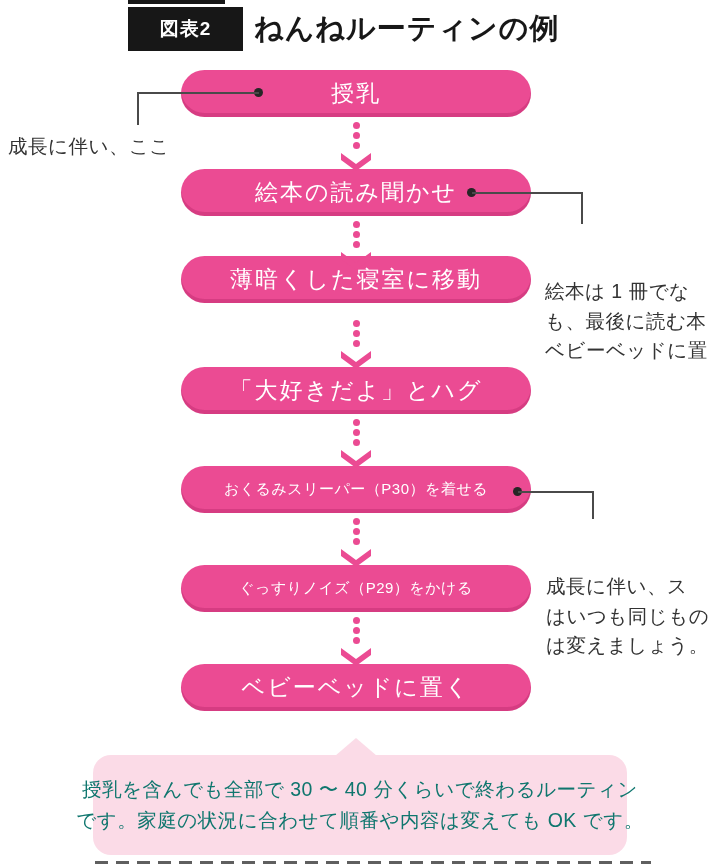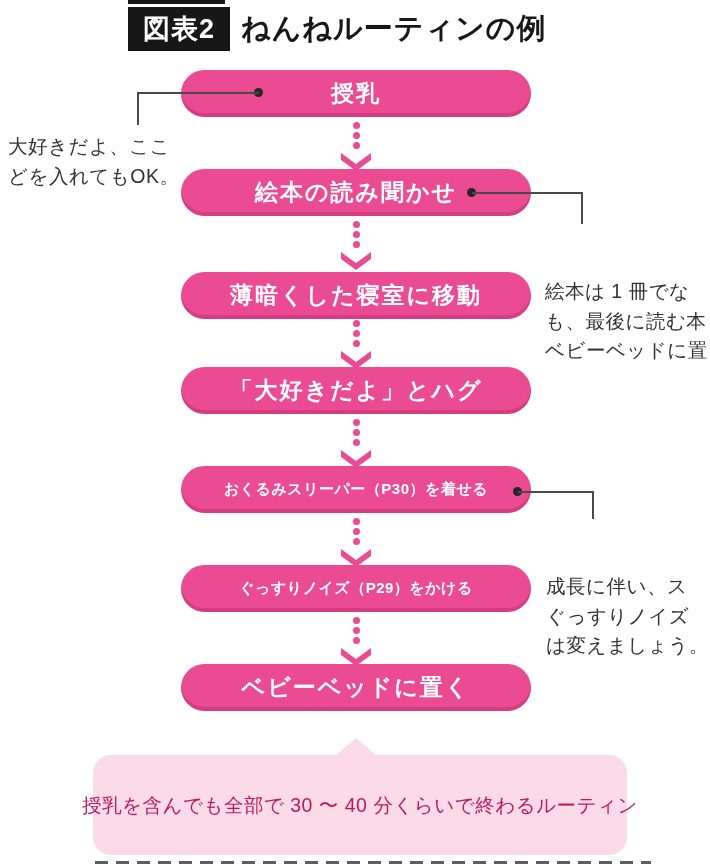--- a/index.html
+++ b/index.html
@@ -6,48 +6,48 @@
   .page{
     position:relative;width:710px;height:866px;margin:0 auto;background:#ffffff;
     font-family:"Liberation Sans","DejaVu Sans",sans-serif;overflow:hidden;
   }
   
   .top-sliver{position:absolute;left:128px;top:0;width:97px;height:4px;background:#171717;}
   
   .header{position:absolute;left:128px;top:7px;display:flex;align-items:center;gap:11px;}
   .badge{
     display:flex;align-items:center;justify-content:center;
-    width:102px;height:44px;background:#171717;color:#ffffff;
-    font-size:27px;font-weight:bold;letter-spacing:1px;
+    width:115px;height:44px;background:#171717;color:#ffffff;
+    font-size:19px;font-weight:bold;letter-spacing:1px;
   }
   .title{font-size:29px;font-weight:800;color:#171717;letter-spacing:1px;white-space:nowrap;}
   
   .step{
     position:absolute;left:181px;width:350px;height:47px;border-radius:24px;
     background:#eb4b93;box-shadow:inset 0 -4px 0 rgba(160,20,85,0.28);
     display:flex;align-items:center;justify-content:center;
-    color:#ffffff;font-weight:bold;font-size:23px;letter-spacing:2px;white-space:nowrap;
+    color:#ffffff;font-weight:normal;font-size:23px;letter-spacing:2px;white-space:nowrap;
   }
   .step.long{font-size:15px;letter-spacing:0.5px;}
   
   .arrow{position:absolute;left:338px;width:36px;display:flex;flex-direction:column;align-items:center;gap:3px;}
   .adot{width:7px;height:7px;border-radius:50%;background:#eb4b93;}
   .arrow svg{display:block;margin-top:1px;}
   
   .cline{position:absolute;background:#4a4a4a;}
   .cdot{position:absolute;width:9px;height:9px;border-radius:50%;background:#262626;}
   
   .note{position:absolute;color:#333333;font-size:19.5px;line-height:30px;letter-spacing:0.5px;white-space:nowrap;}
   .note.right{line-height:29.5px;margin-top:44px;}
   
   .footer-bubble{
     position:absolute;left:93px;top:755px;width:534px;height:100px;
     background:#fbdbe7;border-radius:18px;
     display:flex;flex-direction:column;align-items:center;justify-content:center;
-    color:#be185d;font-size:19.5px;line-height:31px;letter-spacing:0.5px;font-weight:500;
+    color:#0f766e;font-size:19.5px;line-height:31px;letter-spacing:0.5px;font-weight:500;
   }
   .footer-tail{
     position:absolute;left:335px;top:738px;width:0;height:0;
     border-left:21px solid transparent;border-right:21px solid transparent;
     border-bottom:18px solid #fbdbe7;
   }
   .footer-bubble div{white-space:nowrap;}
   
   .dashed-rule{
     position:absolute;left:95px;top:861px;width:556px;height:3px;
@@ -61,21 +61,21 @@
 
   <div class="top-sliver"></div>
 
   <div class="header">
     <span class="badge">図表2</span>
     <span class="title">ねんねルーティンの例</span>
   </div>
 
   <div class="step" style="top:70px">授乳</div>
   <div class="step" style="top:169px">絵本の読み聞かせ</div>
-  <div class="step" style="top:272px">薄暗くした寝室に移動</div>
+  <div class="step" style="top:256px">薄暗くした寝室に移動</div>
   <div class="step" style="top:367px">「大好きだよ」とハグ</div>
   <div class="step long" style="top:466px">おくるみスリーパー（P30）を着せる</div>
   <div class="step long" style="top:565px">ぐっすりノイズ（P29）をかける</div>
   <div class="step" style="top:664px">ベビーベッドに置く</div>
 
   <div class="arrow" style="top:122px">
     <span class="adot"></span>
       <span class="adot"></span>
       <span class="adot"></span>
     <svg width="30" height="18" viewBox="0 0 30 18">
@@ -120,42 +120,42 @@
       <span class="adot"></span>
     <svg width="30" height="18" viewBox="0 0 30 18">
         <polygon points="0,0 15,11 30,0 30,7 15,18 0,7" fill="#eb4b93"></polygon>
       </svg>
   </div>
 
   <span class="cdot" style="left:254px;top:88px"></span>
   <span class="cline" style="left:137px;top:92px;width:122px;height:2px"></span>
   <span class="cline" style="left:137px;top:92px;width:2px;height:33px"></span>
   <div class="note" style="left:8px;top:131px">
-    <div>大好きだよ、ここ</div>
-    <div>どを入れてもOK。</div>
+    <div>成長に伴い、ここ</div>
   </div>
 
   <span class="cdot" style="left:467px;top:188px"></span>
   <span class="cline" style="left:472px;top:192px;width:111px;height:2px"></span>
   <span class="cline" style="left:581px;top:192px;width:2px;height:32px"></span>
   <div class="note right" style="left:545px;top:233px">
     <div>絵本は 1 冊でな</div>
     <div>も、最後に読む本</div>
     <div>ベビーベッドに置く</div>
   </div>
 
   <span class="cdot" style="left:513px;top:487px"></span>
   <span class="cline" style="left:518px;top:491px;width:76px;height:2px"></span>
   <span class="cline" style="left:592px;top:491px;width:2px;height:28px"></span>
   <div class="note right" style="left:546px;top:528px">
     <div>成長に伴い、ス</div>
-    <div>ぐっすりノイズ</div>
+    <div>はいつも同じもの</div>
     <div>は変えましょう。</div>
   </div>
 
   <div class="footer-tail"></div>
   <div class="footer-bubble">
     <div>授乳を含んでも全部で 30 〜 40 分くらいで終わるルーティン</div>
+    <div>です。家庭の状況に合わせて順番や内容は変えても OK です。</div>
   </div>
 
   <div class="dashed-rule"></div>
 
 </div>
 
 </body></html>

